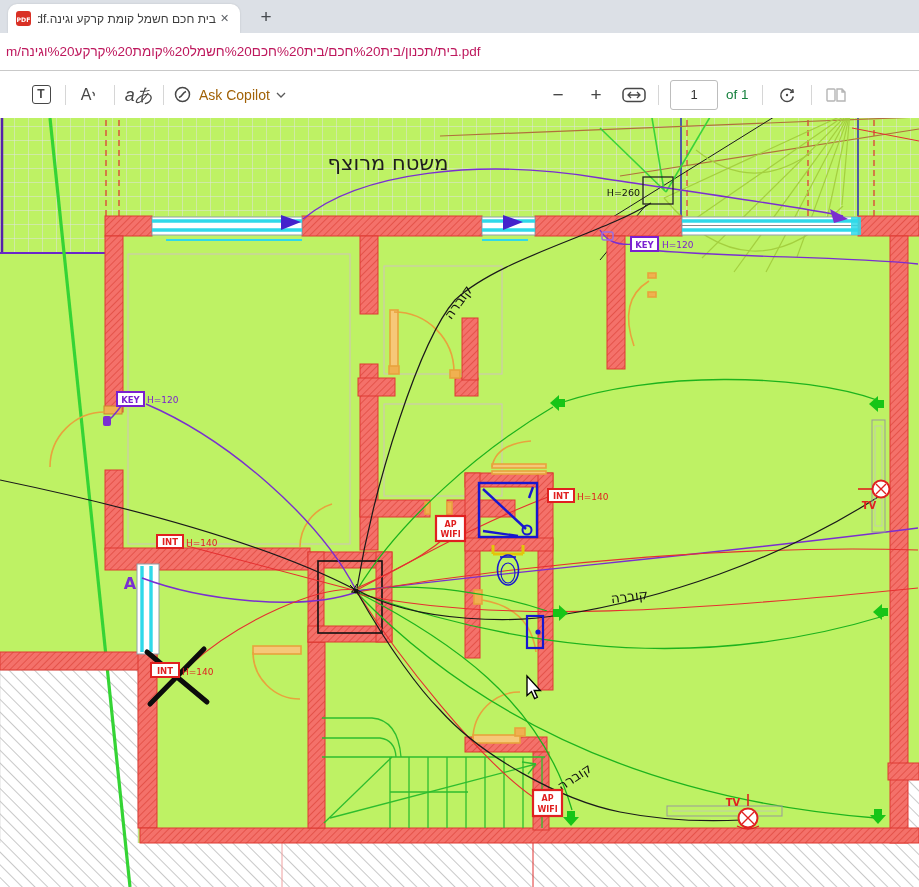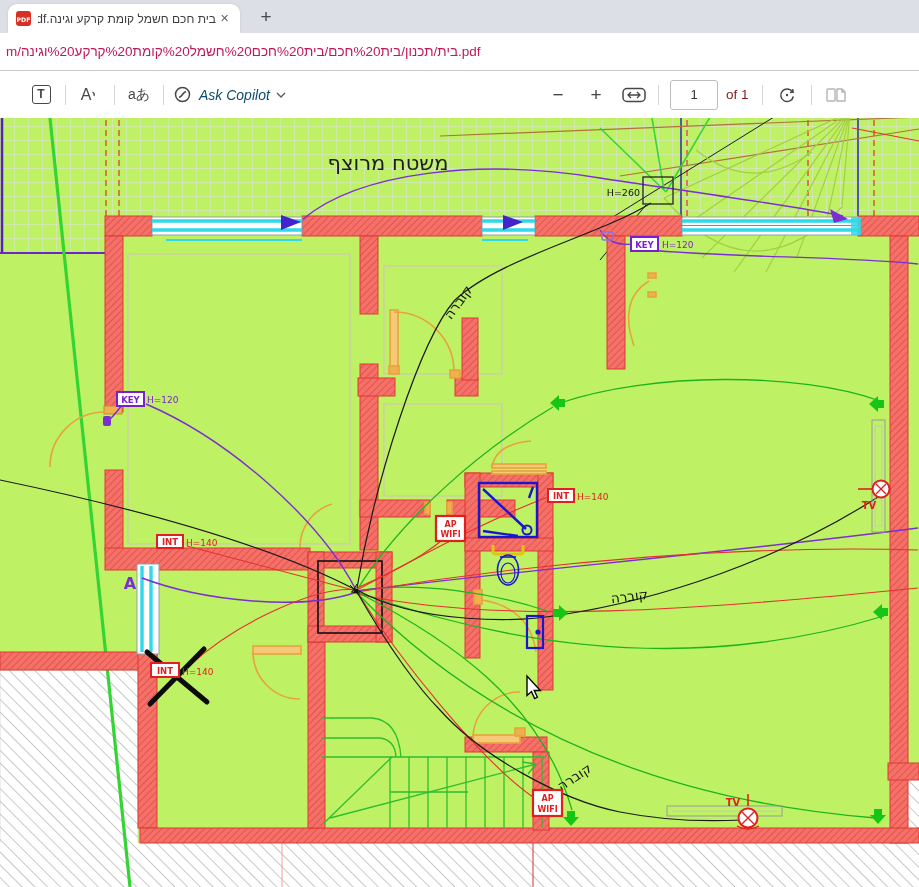--- a/index.html
+++ b/index.html
@@ -27,24 +27,24 @@
   .pdfbar{position:absolute;top:71px;left:0;width:919px;height:47px;background:#fff;
        display:flex;align-items:center;color:#474747;}
   .tgroup{display:flex;align-items:center;}
   .left-tools{margin-left:26px;}
   .right-tools{position:absolute;left:543px;top:0;height:47px;display:flex;align-items:center;}
   .tbtn{display:flex;align-items:center;justify-content:center;height:30px;min-width:30px;
        border-radius:4px;font-size:14px;color:#474747;}
   .tsep{width:1px;height:20px;background:#d6d6d6;margin:0 9px;}
   .boxT{border:1.6px solid #474747;border-radius:3px;width:17px;height:17px;line-height:16px;
        text-align:center;font-size:12px;font-weight:bold;}
-  .copilot-label{font-size:14px;margin:0 6px 0 7px;color:#0c4a6e;font-style:italic;}
+  .copilot-label{font-size:14px;margin:0 6px 0 7px;color:#a16207;}
   .pageinput{width:42px;height:26px;border:1px solid #bdbdbd;border-radius:3px;text-align:center;
        font-size:13px;color:#333;font-family:"Liberation Sans",sans-serif;margin:0 8px 0 2px;}
-  .oflabel{font-size:13.5px;color:#7f1d1d;margin-right:4px;white-space:nowrap;}
+  .oflabel{font-size:13.5px;color:#15803d;margin-right:4px;white-space:nowrap;}
   .disabled{color:#b5b5b5;}
   
   .canvas{position:absolute;top:118px;left:0;width:919px;height:769px;background:#bef264;}
   svg text{font-family:"DejaVu Sans","Liberation Sans",sans-serif;}
 </style>
 </head>
 <body>
 
 <div class="chrome">
   <div class="tabstrip">
@@ -70,21 +70,21 @@
       </div>
       <div class="tsep"></div>
       <div class="tbtn">
         <span style="font-size:16px;">A</span>
         <svg width="8" height="12" viewBox="0 0 8 12">
           <path d="M1.5 3 Q4 4.5 3 7" stroke="#474747" stroke-width="1.2" fill="none"></path>
         </svg>
       </div>
       <div class="tsep"></div>
       <div class="tbtn">
-        <span style="font-size:14px;">aあ</span>
+        <span style="font-size:18px;font-style:italic;">aあ</span>
       </div>
       <div class="tsep"></div>
       <div class="tbtn">
         <svg width="19" height="19" viewBox="0 0 19 19">
           <circle cx="9.5" cy="9.5" r="7" stroke="#474747" stroke-width="1.5" fill="none"></circle>
           <path d="M6 12.5 C10 11 9 8 13 6.5" stroke="#474747" stroke-width="1.5" fill="none"></path>
         </svg>
         <span class="copilot-label">Ask Copilot</span>
         <svg width="10" height="6" viewBox="0 0 10 6">
           <polyline points="1,1 5,5 9,1" stroke="#5a5a5a" stroke-width="1.3" fill="none"></polyline>

